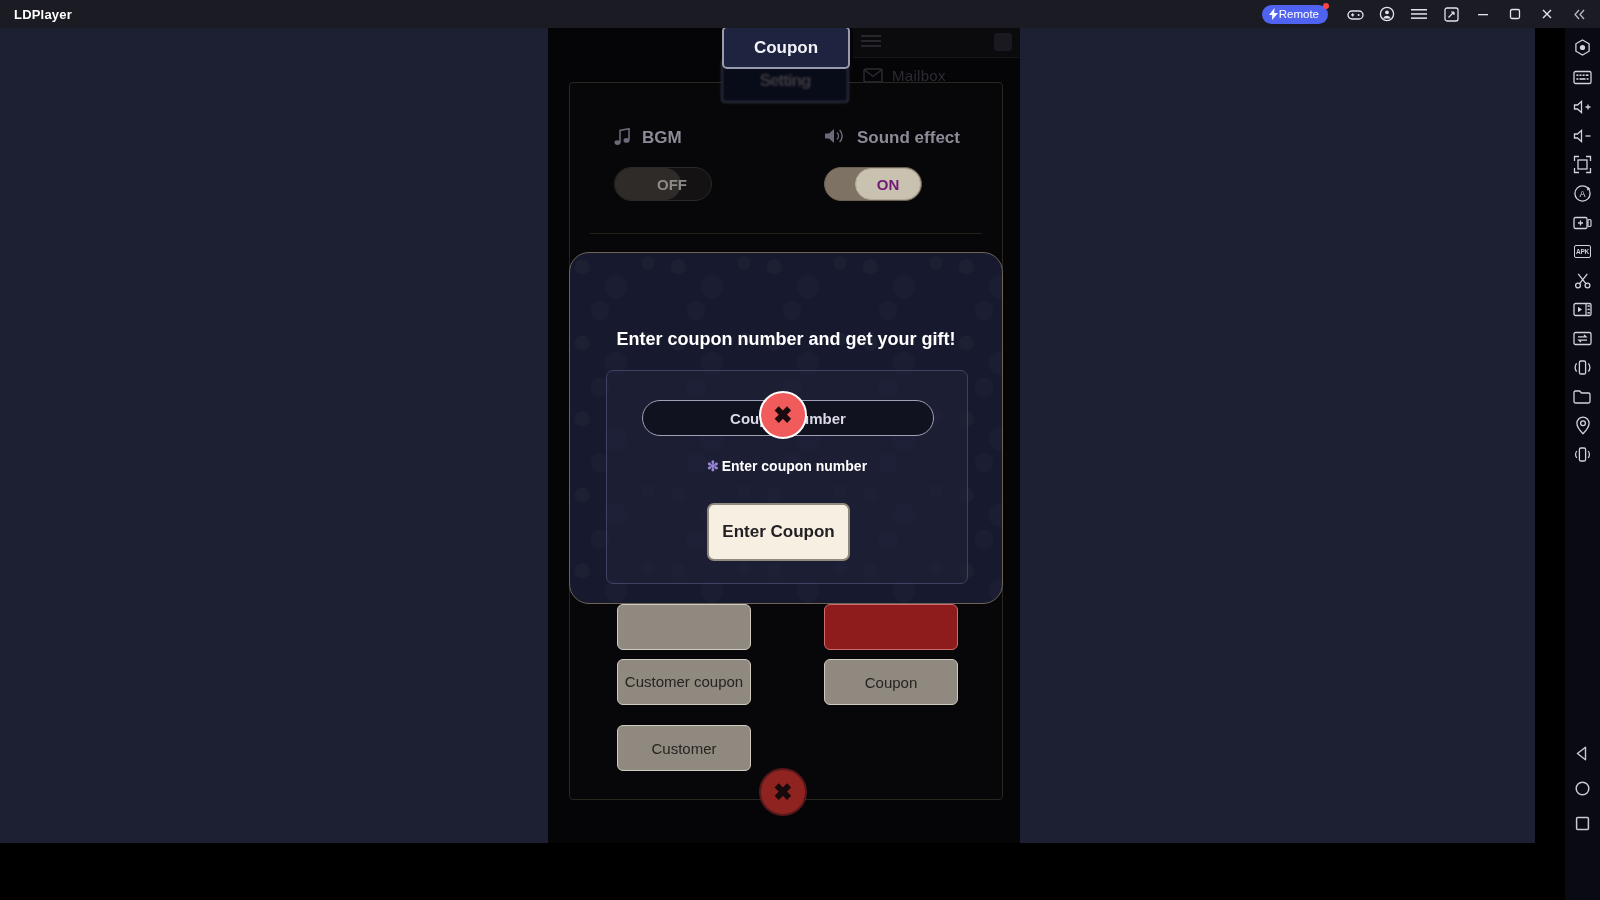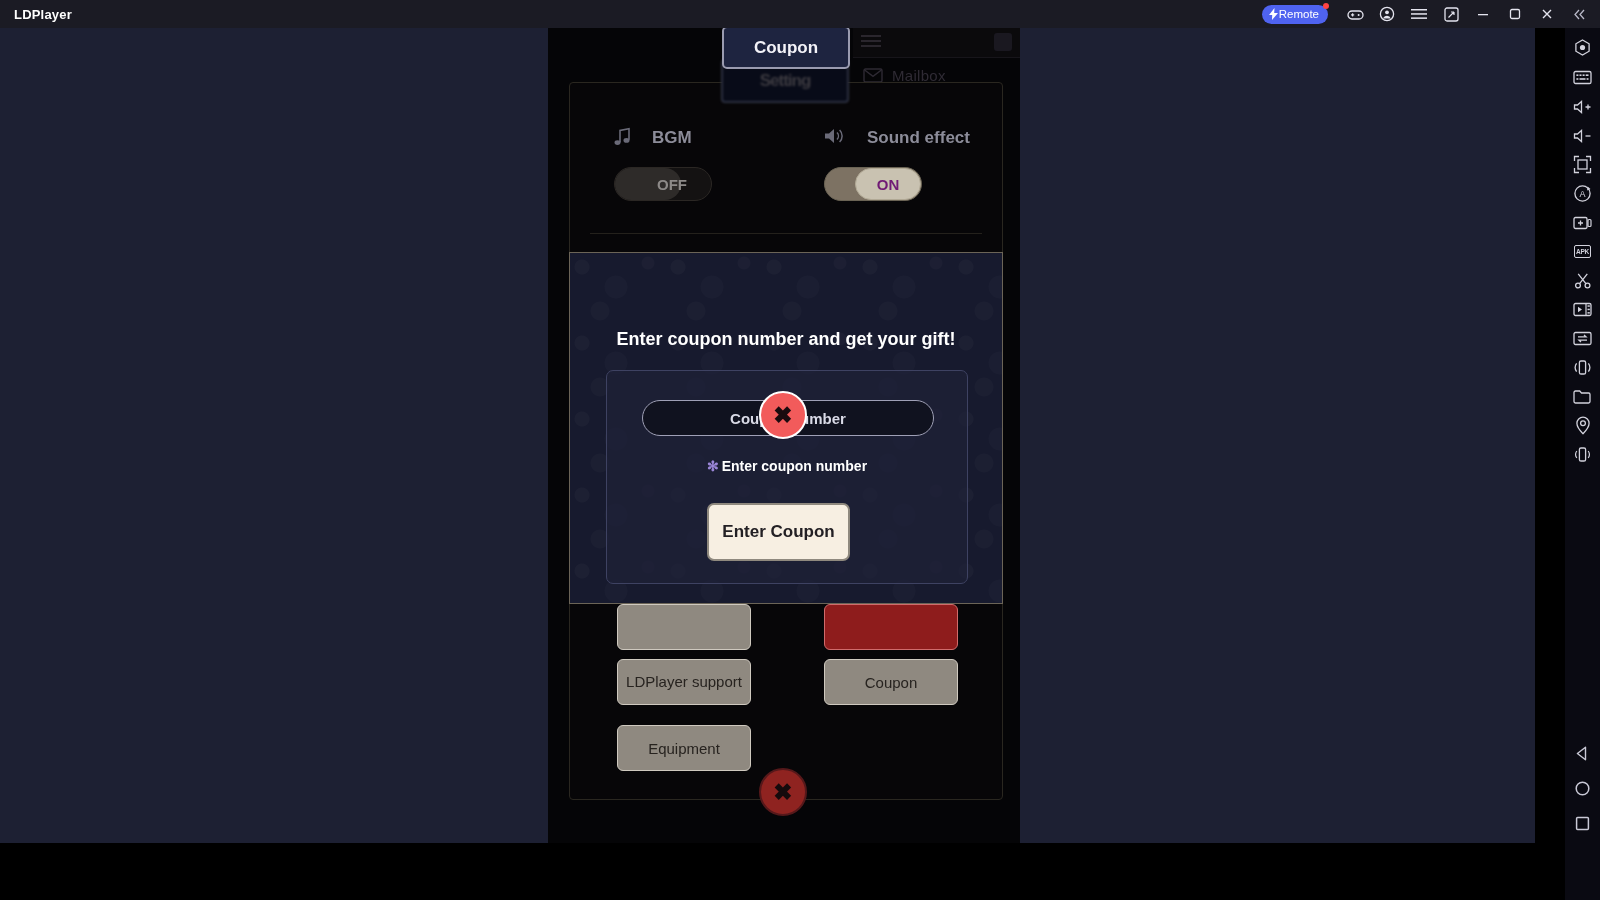--- a/index.html
+++ b/index.html
@@ -109,21 +109,21 @@
     position:absolute; left:173px; top:31px; width:128px; height:44px;
     background:#080b18; border:2px solid #2b2f40; border-radius:4px;
     display:flex; align-items:center; justify-content:center;
     color:#3c3a40; font-size:17px; font-weight:bold;
     filter: blur(1.1px); letter-spacing: -1px;
   }
   .audio-row { position:absolute; left:21px; top:95px; width:434px; height:110px; }
   .audio-col { position:absolute; top:0; width:190px; }
   .audio-col.left { left:45px; }
   .audio-col.right { left:255px; }
-  .audio-head { display:flex; align-items:center; gap:21px; height:30px; }
+  .audio-head { display:flex; align-items:center; gap:11px; height:30px; }
   .audio-head .ico { color:#6a6a78; }
   .audio-lbl { color:#8c8c99; font-size:17px; font-weight:bold; }
   .toggle {
     margin-top: 14px; width: 98px; height: 34px; border-radius: 17px;
     position: relative; display:flex; align-items:center;
   }
   .toggle.off { background:#141212; border:1px solid #2b2724; }
   .toggle.on  { background:#7d7263; border:1px solid #6a6354; }
   .knob {
     position:absolute; width:66px; height:32px; border-radius:16px;
@@ -170,21 +170,21 @@
   .close-bottom {
     position:absolute; left:211px; bottom:27px; width:48px; height:48px;
     border-radius:50%; background:#8f2320; border:2px solid #56181a;
     display:flex; align-items:center; justify-content:center; z-index:7;
   }
   .close-bottom .xm { color:#150a0c; }
 
   
   .coupon-dialog {
     position:absolute; left:21px; top:224px; width:434px; height:352px;
-    background:#171a2e; border:1.5px solid #6b6457; border-radius:0;
+    background:#171a2e; border:1.5px solid #6b6457; border-radius:20px;
     overflow:hidden; z-index:5;
   }
   .pattern {
     position:absolute; inset:0; opacity:.5;
     background-image:
       radial-gradient(circle at 12px 14px, rgba(255,255,255,.055) 0 7px, transparent 8px),
       radial-gradient(circle at 46px 34px, rgba(255,255,255,.04) 0 11px, transparent 12px),
       radial-gradient(circle at 78px 10px, rgba(255,255,255,.05) 0 6px, transparent 7px),
       radial-gradient(circle at 30px 58px, rgba(255,255,255,.045) 0 9px, transparent 10px);
     background-size: 96px 76px;
@@ -361,23 +361,23 @@
         </div>
       </div>
     </div>
 
     <div class="divider"></div>
     <div class="ball"></div>
 
     <div class="grid-area">
       <div class="g-btn col-l row-0"></div>
       <div class="g-btn col-r row-0 red"></div>
-      <div class="g-btn col-l row-1 two-line">LDPlayer support</div>
+      <div class="g-btn col-l row-1 two-line">Customer coupon</div>
       <div class="g-btn col-r row-1">Coupon</div>
-      <div class="g-btn col-l row-2">Equipment</div>
+      <div class="g-btn col-l row-2">Customer</div>
     </div>
 
 
     <div class="close-bottom">
       <span class="xm">✖</span>
     </div>
 
     <div class="coupon-dialog">
       <div class="pattern"></div>
       <div class="coupon-headline">Enter coupon number and get your gift!</div>

